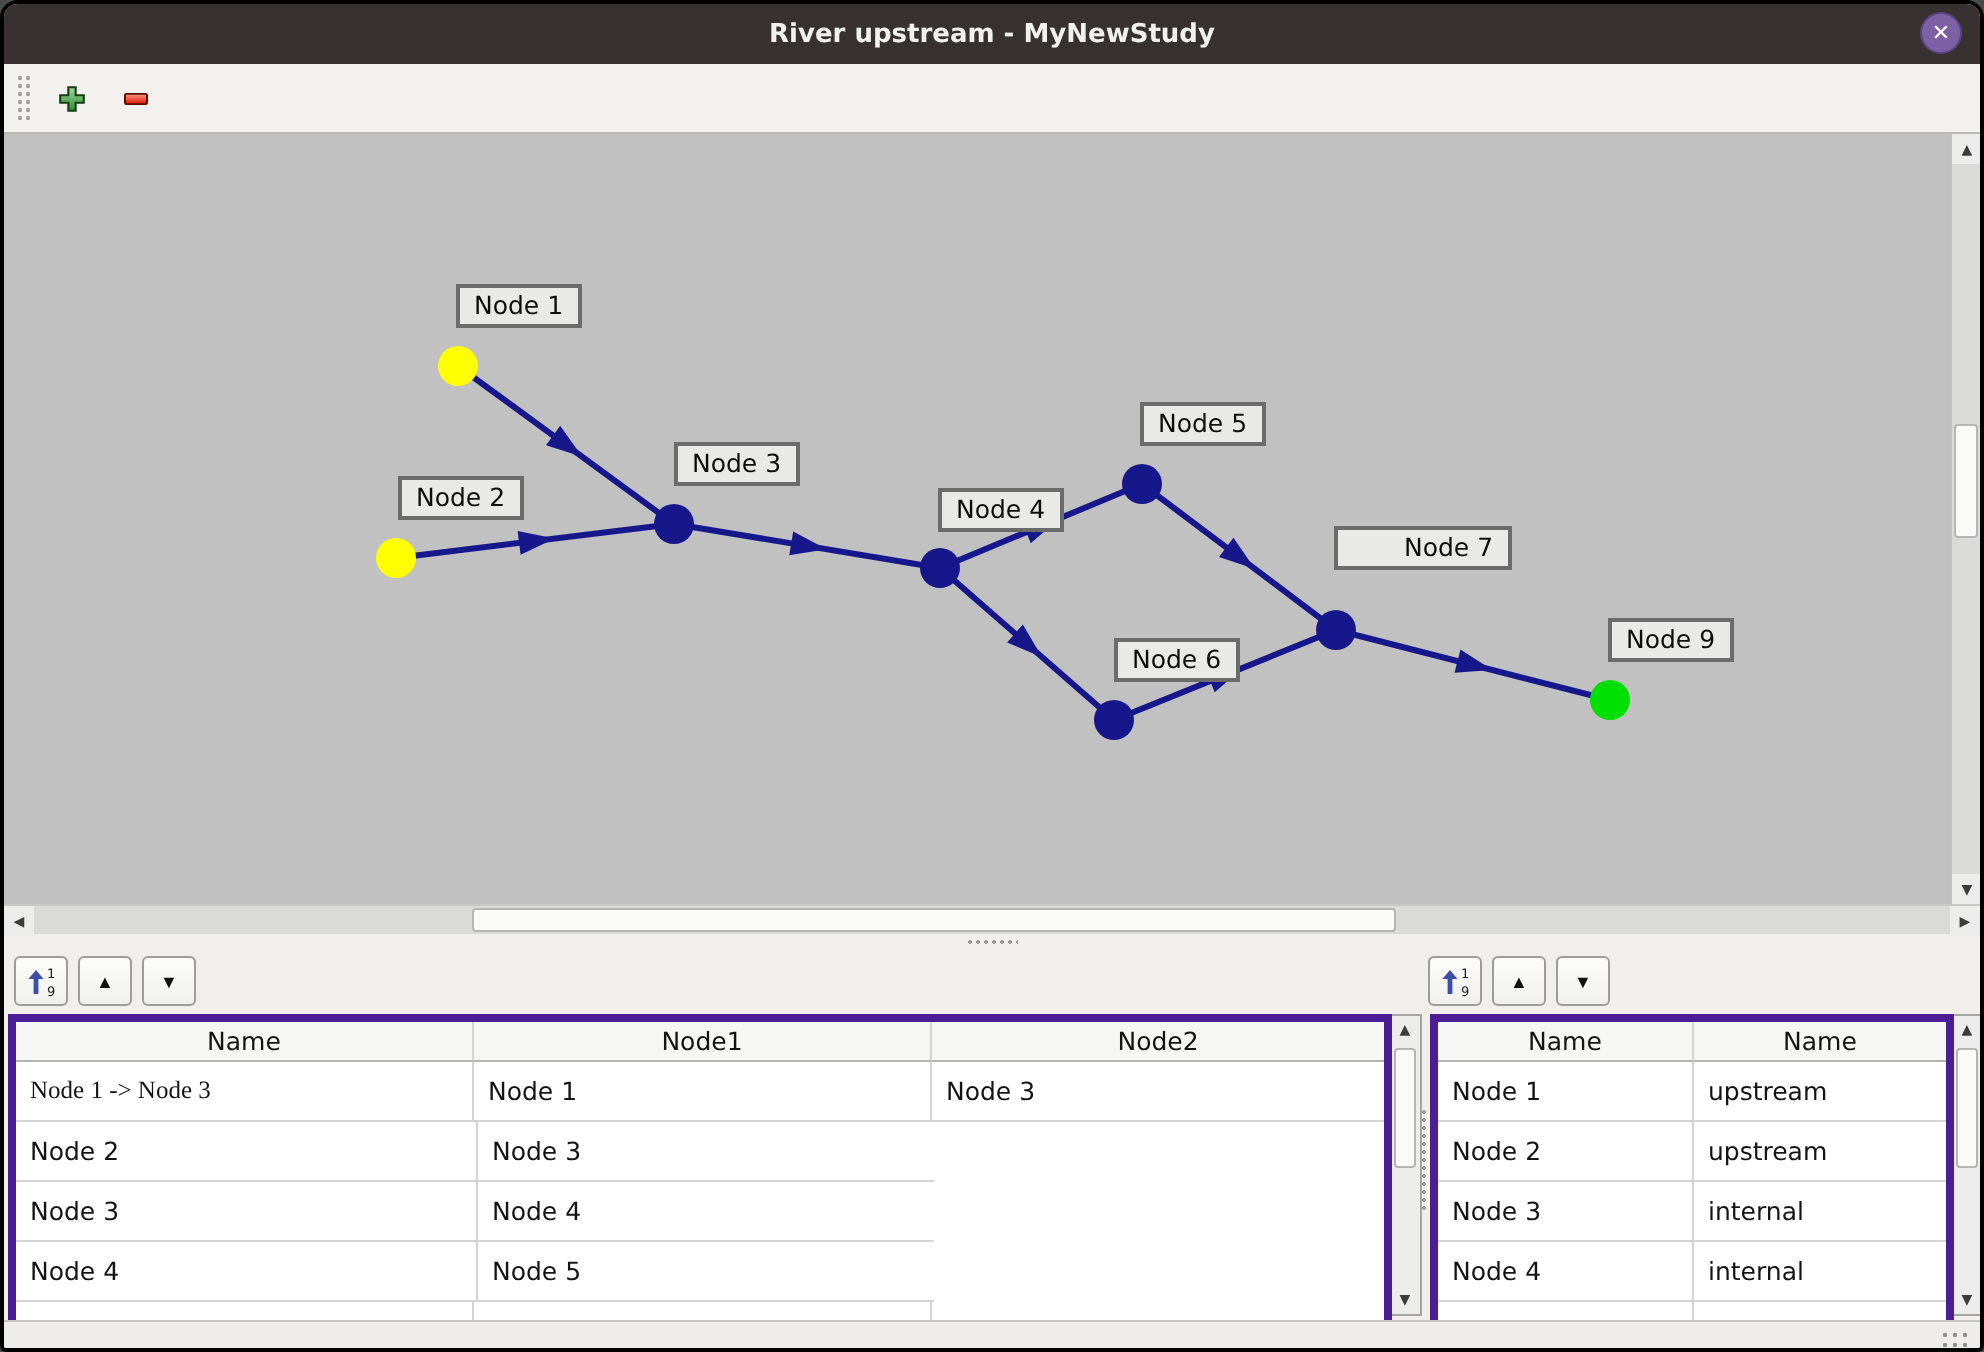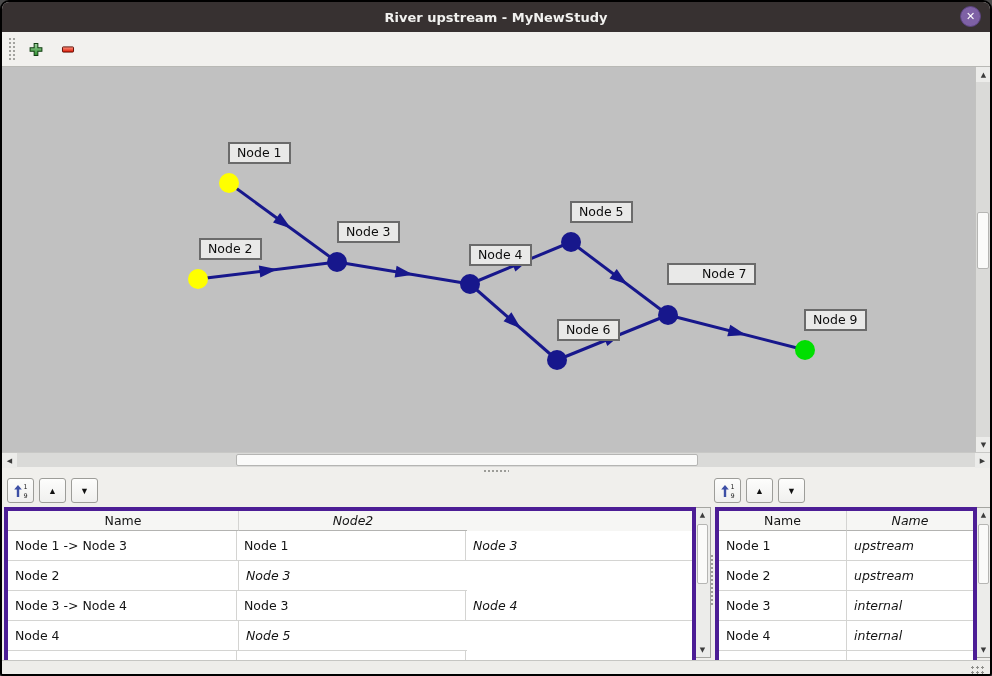--- a/index.html
+++ b/index.html
@@ -49,21 +49,21 @@
     font-size:9px;color:#111;cursor:pointer;padding:0;}
   .vsplit{position:absolute;left:708px;top:80px;width:5px;height:52px;cursor:col-resize;
     background-image:radial-gradient(#9c9c98 0.9px,transparent 1.1px);background-size:4px 4px;}
   
   .tablebox{position:absolute;top:33px;height:179px;background:#fff;border:4px solid #4c1d95;overflow:hidden;}
   .trow{display:flex;height:30px;background:#fff;}
   .trow.thead{height:20px;background:#f6f6f4;}
   .tcell{border-right:1px solid #d4d4d2;border-bottom:1px solid #d4d4d2;padding-left:7px;
     line-height:29px;overflow:hidden;white-space:nowrap;font-size:12.5px;color:#141414;}
   .thead .tcell{text-align:center;padding-left:0;line-height:19px;border-bottom:1px solid #b3b3b1;font-size:12.5px;}
-  .tcell:last-child{border-right:none;font-style:italic;}
+  .tcell:last-child{border-right:none;}
   .tscroll{position:absolute;top:33px;width:15px;height:151px;background:#ececea;border:1px solid #a5a5a1;border-left:none;}
   .tscroll .scroll-btn{width:13px;height:14px;left:0;}
   .tscroll .scroll-thumb{left:1px;width:11px;}
   
   .statusbar{flex:0 0 19px;background:#eeedea;border-top:1px solid #c6c6c3;position:relative;}
   .resize-grip{position:absolute;right:4px;bottom:3px;width:16px;height:11px;cursor:nwse-resize;
     background-image:radial-gradient(#8e8e8a 1px,transparent 1.2px);background-size:5px 5px;}
 </style>
 </head>
 <body>
@@ -209,33 +209,33 @@
     <button class="panel-btn" style="left:744px;">
       <span>▲</span>
       </button>
     <button class="panel-btn" style="left:776px;">
       <span>▼</span>
       </button>
 
     <div class="tablebox" style="left:2px;width:692px;">
         <div class="trow thead">
           <div class="tcell" style="width: 231px;">Name</div>
+          <div class="tcell" style="width: 231px;">Node1</div>
           <div class="tcell" style="width: 228px;">Node2</div>
         </div>
         <div class="trow">
-          <div class="tcell" style="width: 231px;">Node 1 -&gt; Node 3</div>
+          <div class="tcell" style="width: 231px; font-family: Liberation Serif, serif;">Node 1 -&gt; Node 3</div>
           <div class="tcell" style="width: 231px;">Node 1</div>
           <div class="tcell" style="width: 228px;">Node 3</div>
         </div>
         <div class="trow">
           <div class="tcell" style="width: 231px;">Node 2</div>
           <div class="tcell" style="width: 228px;">Node 3</div>
         </div>
         <div class="trow">
-          <div class="tcell" style="width: 231px;">Node 3 -&gt; Node 4</div>
           <div class="tcell" style="width: 231px;">Node 3</div>
           <div class="tcell" style="width: 228px;">Node 4</div>
         </div>
         <div class="trow">
           <div class="tcell" style="width: 231px;">Node 4</div>
           <div class="tcell" style="width: 228px;">Node 5</div>
         </div>
         <div class="trow">
           <div class="tcell" style="width: 231px;"></div>
           <div class="tcell" style="width: 231px;"></div>

